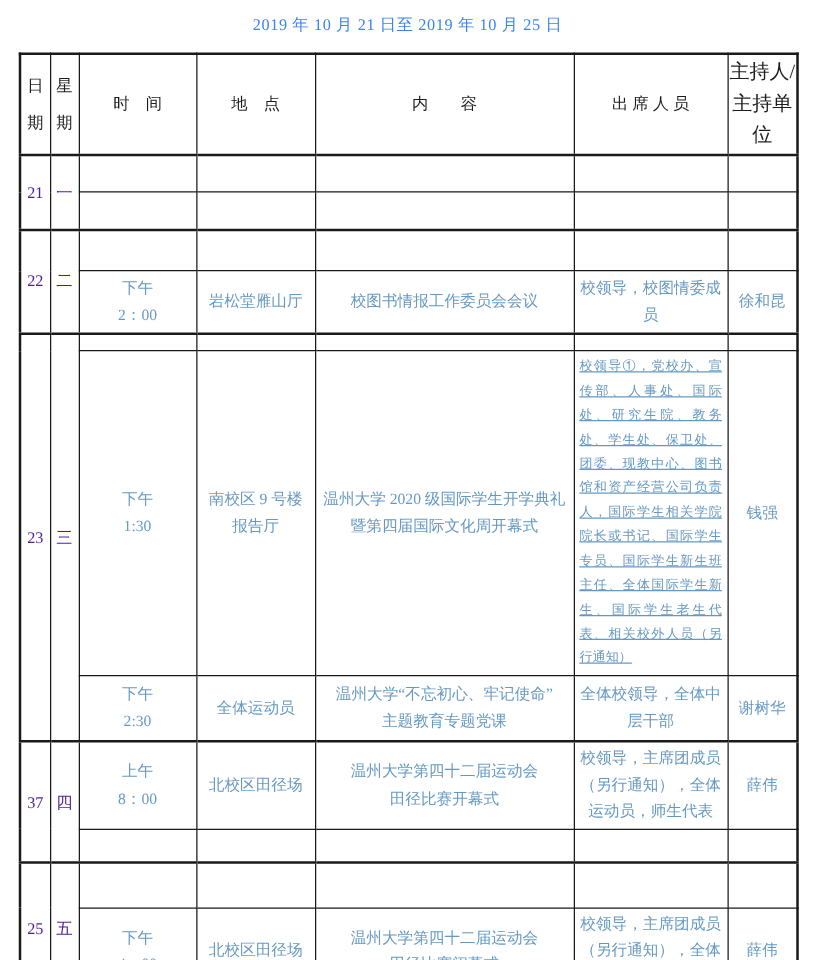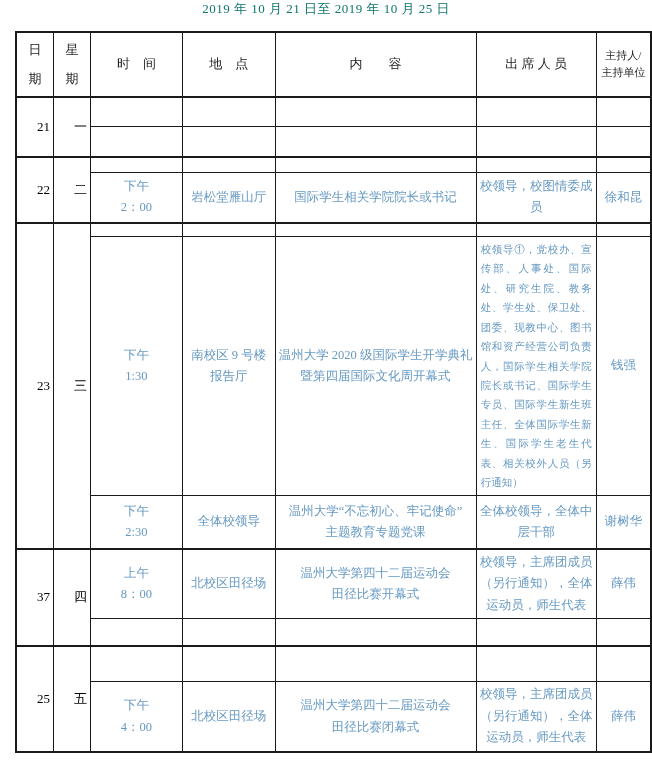--- a/index.html
+++ b/index.html
@@ -6,55 +6,57 @@
   html,body { background:#ffffff; }
   body {
     width:652px; height:768px;
     font-family:"Liberation Serif","DejaVu Serif",serif;
     color:#1d1d1d;
     position:relative;
     overflow:hidden;
   }
   .page-title {
     text-align:center;
+    padding-top:11px;
     font-size:13px;
     letter-spacing:0.5px;
-    color:#0f766e;
+    color:#3b82f6;
   }
   table.schedule {
     border-collapse:collapse;
     table-layout:fixed;
     margin:13px 0 0 15px;
     border:2px solid #1a1a1a;
   }
   .schedule th, .schedule td {
     border:1px solid #1a1a1a;
     text-align:center;
     vertical-align:middle;
     padding:2px 3px;
     font-weight:normal;
     white-space:pre-line;
     overflow:hidden;
   }
   tr.gstart > th, tr.gstart > td { border-top:2px solid #1a1a1a; }
   .schedule th { font-size:13px; color:#1d1d1d; }
   th.vhead { line-height:2.25; }
-  th.hosthead { font-size:11px; line-height:1.6; padding:1px; }
-  td.date, td.week { font-size:13px; color:#000000;padding-left:20px; }
+  th.hosthead { font-size:16px; line-height:1.6; padding:1px; }
+  td.date, td.week { font-size:13px; color:#4c1d95; }
   td.ev {
     color:#6699c2;
     font-size:12.5px;
     line-height:1.72;
   }
   td.att-big {
     text-align:justify;
     text-align-last:left;
     font-size:10.5px;
     line-height:1.85;
     padding:3px 4px;
+    text-decoration:underline;
   }
 </style>
 </head>
 <body>
 
 <div class="page-title">2019 年 10 月 21 日至 2019 年 10 月 25 日</div>
 
 <table class="schedule">
   <colgroup>
     <col style="width:24px">
@@ -89,34 +91,34 @@
       <td class="ev"></td>
     </tr>
     <tr style="height:30px">
       <td class="ev"></td>
       <td class="ev"></td>
       <td class="ev"></td>
       <td class="ev"></td>
       <td class="ev"></td>
     </tr>
 
-    <tr class="gstart" style="height:16px">
+    <tr class="gstart" style="height:33px">
       <td class="date" rowspan="2">22</td>
       <td class="week" rowspan="2">二</td>
       <td class="ev"></td>
       <td class="ev"></td>
       <td class="ev"></td>
       <td class="ev"></td>
       <td class="ev"></td>
     </tr>
     <tr style="height:50px">
       <td class="ev">下午
 2：00</td>
       <td class="ev">岩松堂雁山厅</td>
-      <td class="ev">国际学生相关学院院长或书记</td>
+      <td class="ev">校图书情报工作委员会会议</td>
       <td class="ev">校领导，校图情委成员</td>
       <td class="ev">徐和昆</td>
     </tr>
 
     <tr class="gstart" style="height:14px">
       <td class="date" rowspan="3">23</td>
       <td class="week" rowspan="3">三</td>
       <td class="ev"></td>
       <td class="ev"></td>
       <td class="ev"></td>
@@ -129,21 +131,21 @@
       <td class="ev">南校区 9 号楼
 报告厅</td>
       <td class="ev">温州大学 2020 级国际学生开学典礼
 暨第四届国际文化周开幕式</td>
       <td class="ev att-big">校领导①，党校办、宣传部、人事处、国际处、研究生院、教务处、学生处、保卫处、团委、现教中心、图书馆和资产经营公司负责人，国际学生相关学院院长或书记、国际学生专员、国际学生新生班主任、全体国际学生新生、国际学生老生代表、相关校外人员（另行通知）</td>
       <td class="ev">钱强</td>
     </tr>
     <tr style="height:53px">
       <td class="ev">下午
 2:30</td>
-      <td class="ev">全体校领导</td>
+      <td class="ev">全体运动员</td>
       <td class="ev">温州大学“不忘初心、牢记使命”
 主题教育专题党课</td>
       <td class="ev">全体校领导，全体中层干部</td>
       <td class="ev">谢树华</td>
     </tr>
 
     <tr class="gstart" style="height:62px">
       <td class="date" rowspan="2">37</td>
       <td class="week" rowspan="2">四</td>
       <td class="ev">上午

